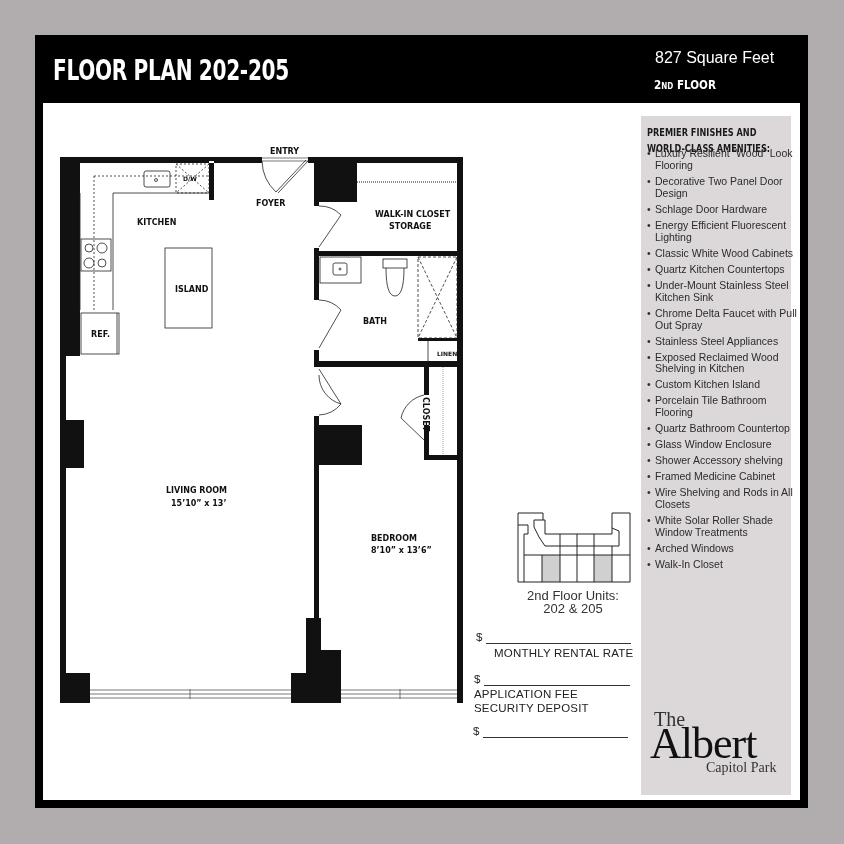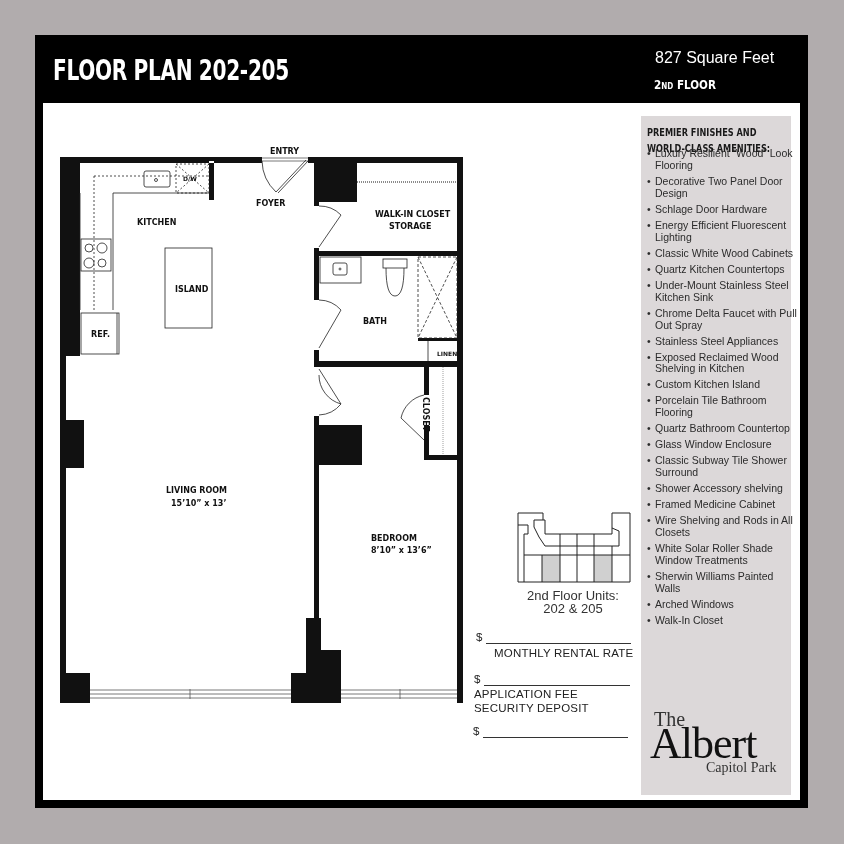--- a/index.html
+++ b/index.html
@@ -203,25 +203,23 @@
   <li>Classic White Wood Cabinets</li>
   <li>Quartz Kitchen Countertops</li>
   <li>Under-Mount Stainless Steel Kitchen Sink</li>
   <li>Chrome Delta Faucet with Pull Out Spray</li>
   <li>Stainless Steel Appliances</li>
   <li>Exposed Reclaimed Wood Shelving in Kitchen</li>
   <li>Custom Kitchen Island</li>
   <li>Porcelain Tile Bathroom Flooring</li>
   <li>Quartz Bathroom Countertop</li>
   <li>Glass Window Enclosure</li>
-  <li>Classic Subway Tile Shower Surround</li>
   <li>Shower Accessory shelving</li>
   <li>Framed Medicine Cabinet</li>
   <li>Wire Shelving and Rods in All Closets</li>
   <li>White Solar Roller Shade Window Treatments</li>
-  <li>Sherwin Williams Painted Walls</li>
   <li>Arched Windows</li>
   <li>Walk-In Closet</li>
 </ul>
 
 <div class="logo-the">The</div>
 <div class="logo-albert">Albert</div>
 <div class="logo-cp">Capitol Park</div>
 
 </body></html>

